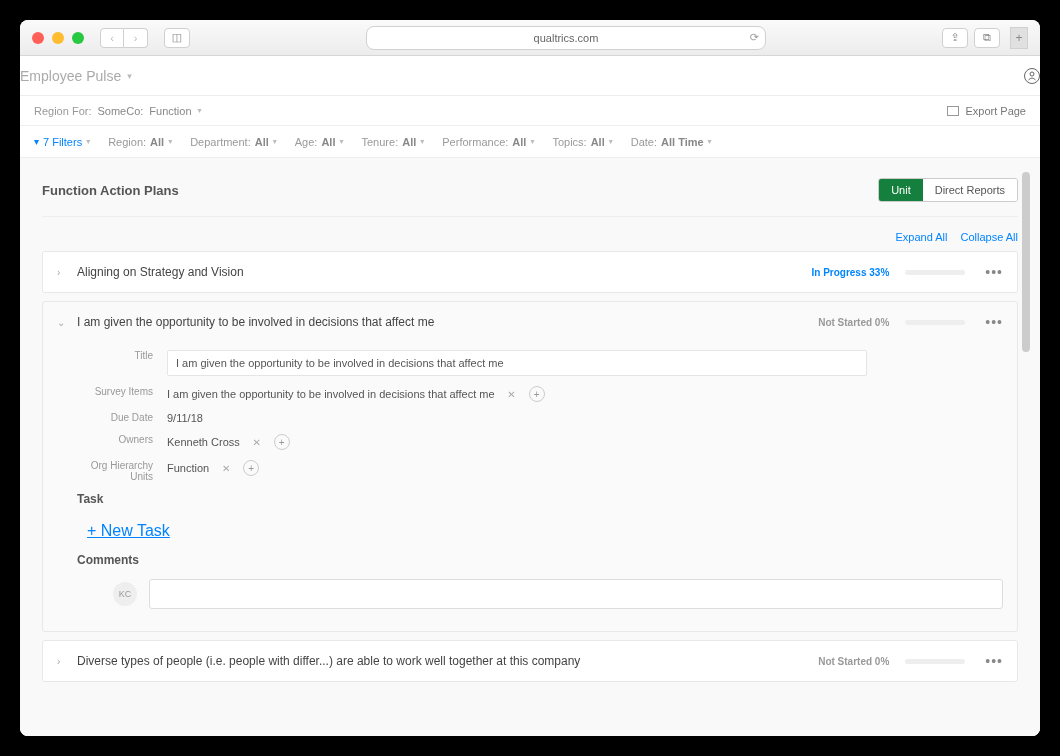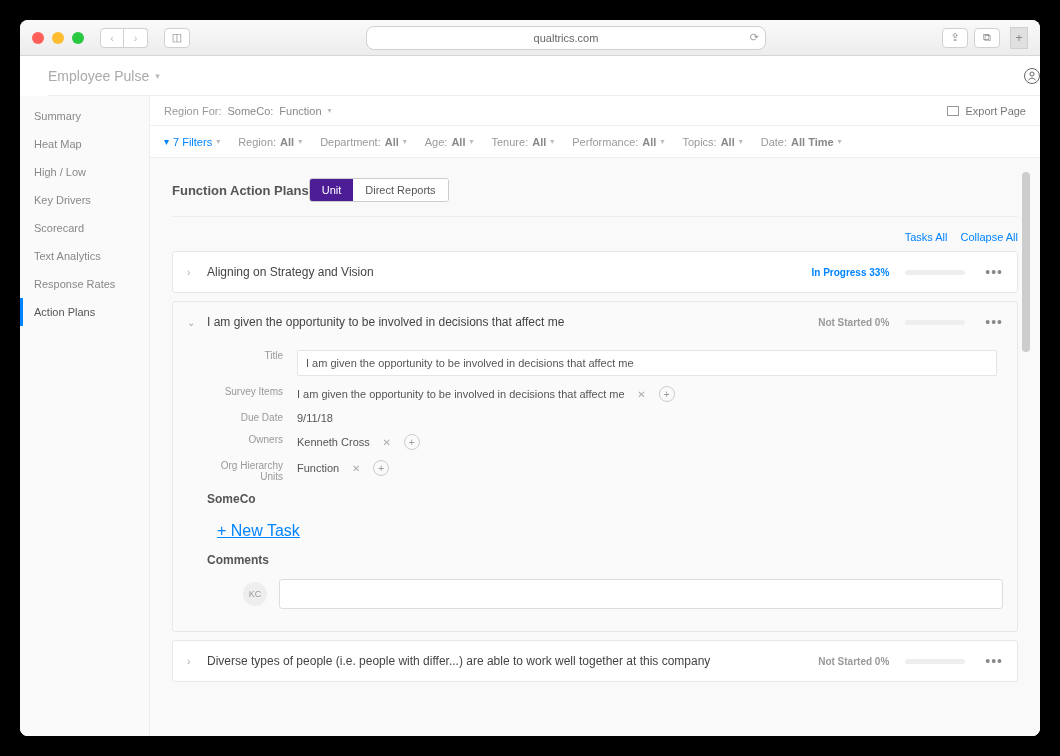--- a/index.html
+++ b/index.html
@@ -18,21 +18,21 @@
 .sidebar-toggle { width: 26px; height: 20px; border: 1px solid #d0d0d0; border-radius: 4px; background: #fff; margin-left: 6px; display:flex; align-items:center; justify-content:center; color:#888; font-size:11px;}
 .url-wrap { flex: 1; display: flex; justify-content: center; }
 .url-bar { width: 400px; height: 24px; background: #fff; border: 1px solid #d0d0d0; border-radius: 8px; display: flex; align-items: center; justify-content: center; font-size: 11px; color: #666; position: relative; }
 .url-bar .reload { position: absolute; right: 6px; color: #999; font-size: 11px; }
 .tb-right { display: flex; gap: 6px; align-items:center;}
 .tb-icon { width: 26px; height: 20px; border: 1px solid #d0d0d0; border-radius: 4px; background: #fff; display:flex; align-items:center; justify-content:center; color:#888; font-size:11px;}
 .newtab { width: 18px; height: 22px; background: #e0e0e0; border:1px solid #d0d0d0; display:flex; align-items:center; justify-content:center; color:#888; font-size:12px; margin-left:4px;}
 
 
 .app { flex: 1; background: #fff; display: flex; flex-direction: column; overflow: hidden; }
-.app-header { height: 40px; border-bottom: 1px solid #eee; display: flex; align-items: center; padding: 0 0; justify-content: space-between; margin-left: 28px; }
+.app-header { height: 40px; border-bottom: 1px solid #eee; display: flex; align-items: center; padding: 0 0; justify-content: space-between; }
 .app-title { color: #aaa; font-size: 14px; font-weight: 500; display:flex; align-items:center; gap:6px;}
 .app-title .caret { font-size:9px; color:#bbb; }
 .profile-ic { width:16px; height:16px; border:1.5px solid #666; border-radius:50%; display:flex; align-items:center; justify-content:center; font-size:9px; color:#666;}
 
 .body-row { flex: 1; display: flex; overflow: hidden; }
 .sidebar { width: 130px; background: #fafafa; border-right: 1px solid #eee; padding-top: 6px; }
 .sidebar-item { padding: 8px 14px; font-size: 11px; color: #888; cursor:pointer;}
 .sidebar-item.active { color: #555; border-left: 3px solid #0084ff; padding-left: 11px; font-weight:500;}
 
 .main { flex: 1; display: flex; flex-direction: column; overflow: hidden; }
@@ -47,25 +47,25 @@
 .filter-row .flink { color:#0084ff; display:flex; align-items:center; gap:4px;}
 .filter-row .fitem { display:flex; align-items:center; gap:4px;}
 .filter-row .fitem b { color:#888; font-weight:600;}
 .filter-row .car { font-size:8px; color:#bbb;}
 
 .content { flex:1; overflow-y:auto; background:#f9f9f9; padding: 14px 22px;}
 .content-inner { position:relative;}
 .scrolltrack { position:absolute; right:-12px; top:0; bottom:0; width:8px;}
 .scrollthumb { position:absolute; top:0; width:8px; height:180px; background:#ccc; border-radius:4px;}
 
-.panel-head { display:flex; align-items:center; padding: 6px 0 10px;}
+.panel-head { display:flex; justify-content:space-between; align-items:center; padding: 6px 0 10px;}
 .panel-title { font-size:13px; font-weight:600; color:#555;}
 .toggle-grp { display:flex; border:1px solid #ccc; border-radius:3px; overflow:hidden;}
 .toggle-grp .seg { padding: 5px 12px; font-size:11px; color:#555; background:#fff; cursor:pointer;}
-.toggle-grp .seg.active { background:#4c1d95; color:#fff;}
+.toggle-grp .seg.active { background:#15803d; color:#fff;}
 .expand-row { text-align:right; font-size:11px; padding: 4px 0 8px;}
 .expand-row a { color:#0084ff; text-decoration:none; margin-left:10px; cursor:pointer;}
 
 .plan { background:#fff; border:1px solid #e8e8e8; border-radius:3px; margin-bottom:8px;}
 .plan-head { display:flex; align-items:center; padding: 12px 14px; gap:10px;}
 .ph-caret { color:#aaa; font-size:10px; width:10px;}
 .ph-title { flex:1; font-size:12px; color:#444;}
 .ph-status { font-size:10px; color:#0084ff; font-weight:600; margin-right:6px;}
 .ph-status.grey { color:#999;}
 .ph-bar { width:60px; height:5px; background:#eee; border-radius:3px; overflow:hidden;}
@@ -123,30 +123,20 @@
       </div>
       <div class="profile-ic">
         <svg width="10" height="10" viewBox="0 0 10 10">
             <circle cx="5" cy="3" r="2" fill="none" stroke="#666" stroke-width="1"></circle>
             <path d="M1.5 9 Q5 5 8.5 9" fill="none" stroke="#666" stroke-width="1"></path>
           </svg>
       </div>
     </div>
 
     <div class="body-row">
-      <div class="sidebar">
-        <div class="sidebar-item">Summary</div>
-        <div class="sidebar-item">Heat Map</div>
-        <div class="sidebar-item">High / Low</div>
-        <div class="sidebar-item">Key Drivers</div>
-        <div class="sidebar-item">Scorecard</div>
-        <div class="sidebar-item">Text Analytics</div>
-        <div class="sidebar-item">Response Rates</div>
-        <div class="sidebar-item active">Action Plans</div>
-      </div>
 
       <div class="main">
         <div class="subhead">
           <div class="left">
             <span>Region For:</span>
             <span style="color:#888;">SomeCo:</span>
             <span style="color:#888;font-weight:500;">Function</span>
             <span class="car" style="font-size:8px;color:#bbb;">▾</span>
           </div>
           <div class="right">
@@ -206,21 +196,21 @@
 
           <div class="panel-head">
             <div class="panel-title">Function Action Plans</div>
             <div class="toggle-grp">
               <div class="seg active">Unit</div>
               <div class="seg">Direct Reports</div>
             </div>
           </div>
           <hr class="hr">
           <div class="expand-row">
-            <a>Tasks All</a>
+            <a>Expand All</a>
             <a>Collapse All</a>
           </div>
 
           <div class="plan">
             <div class="plan-head">
               <span class="ph-caret">›</span>
               <span class="ph-title">Aligning on Strategy and Vision</span>
               <span class="ph-status">In Progress 33%</span>
               <span class="ph-bar"><span class="fill" style="width:33%;"></span></span>
               <span class="ph-menu">•••</span>
@@ -271,21 +261,21 @@
 
               <div class="frow">
                 <div class="flabel">Org Hierarchy Units</div>
                 <div class="fval">
                   <span>Function</span>
                   <span class="xbtn">✕</span>
                   <span class="plusbtn">+</span>
                 </div>
               </div>
 
-              <div class="sect-label">SomeCo</div>
+              <div class="sect-label">Task</div>
               <div class="newtask">+ New Task</div>
 
               <div class="sect-label" style="margin-top:9px;">Comments</div>
               <div class="comment-row">
                 <div class="avatar">KC</div>
                 <input class="comment-input" type="text" style="">
               </div>
             </div>
           </div>
 

